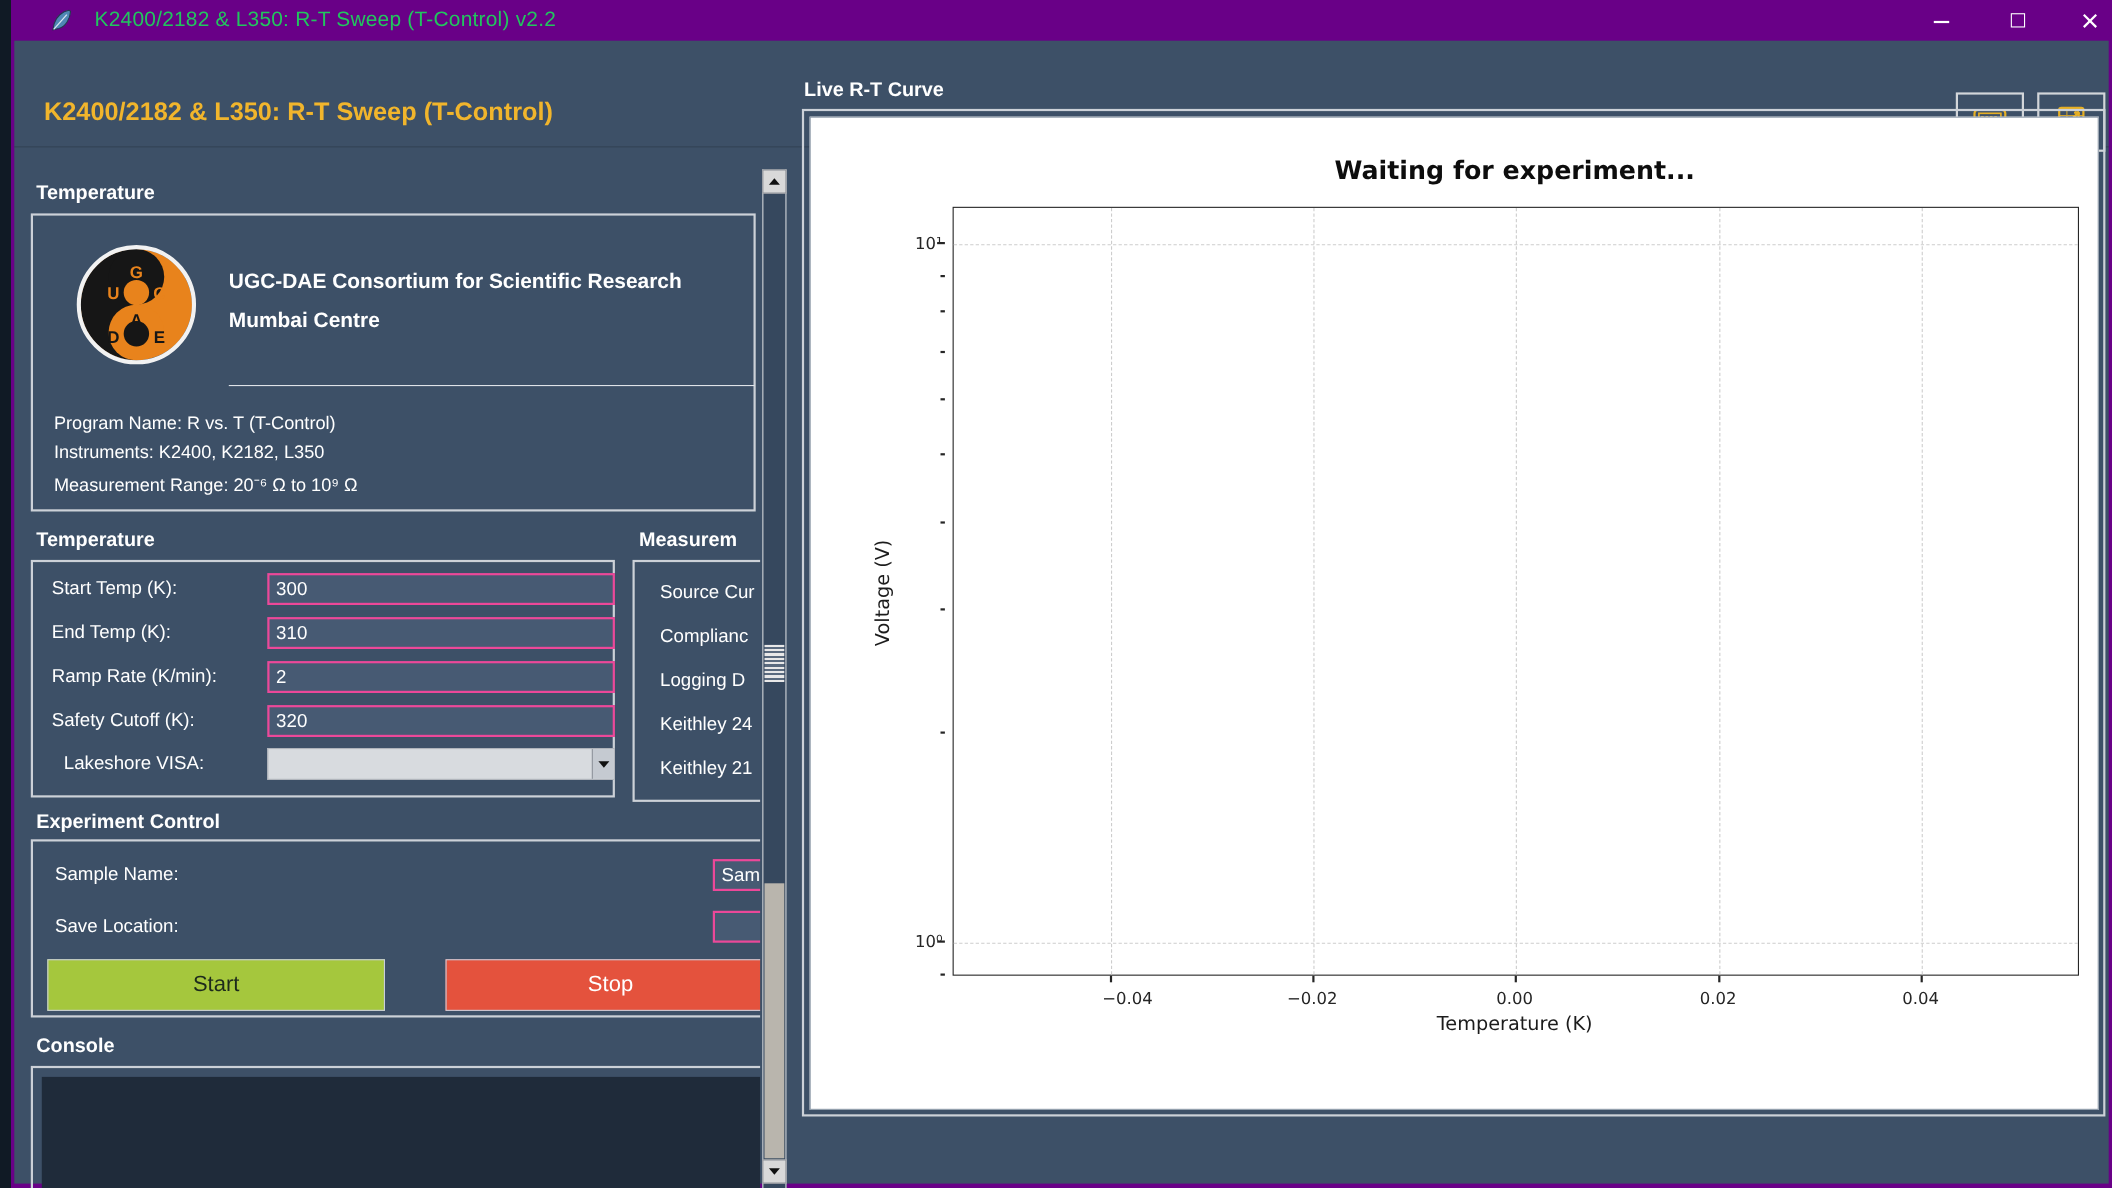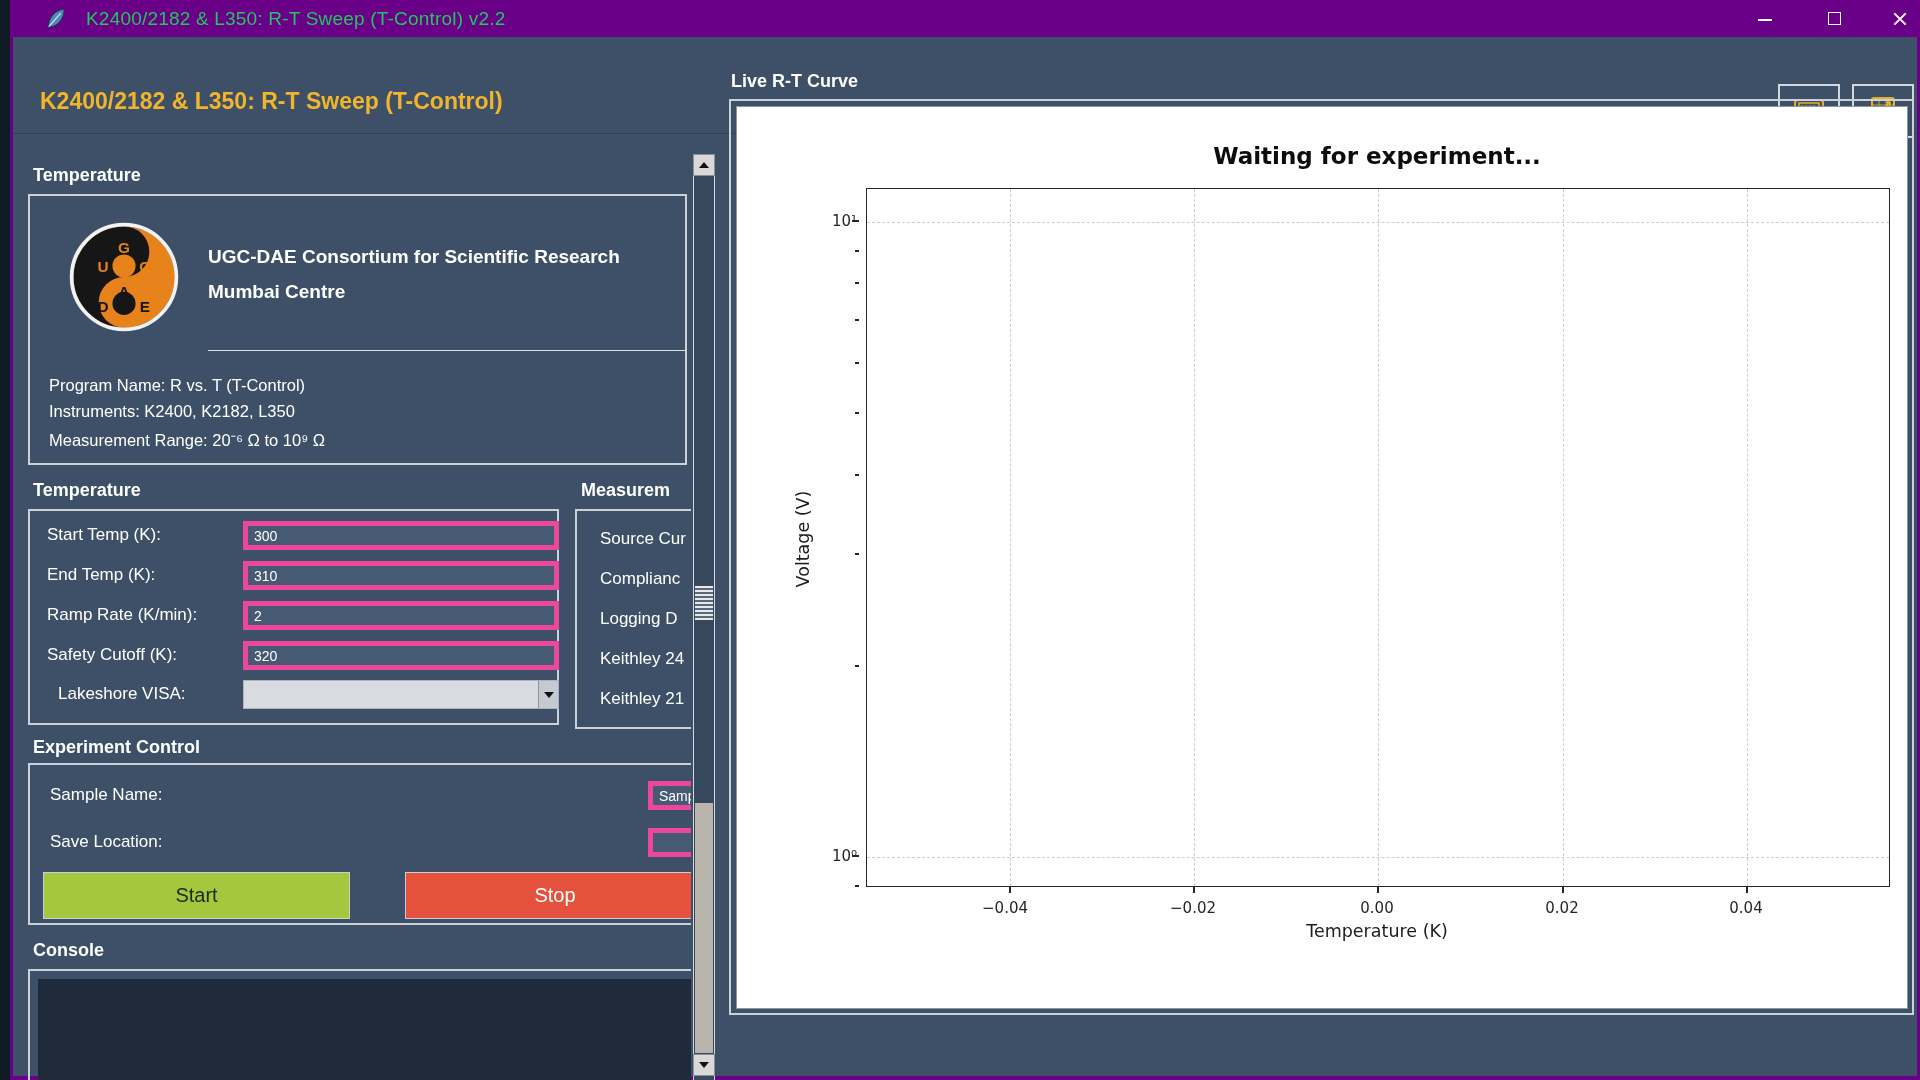--- a/index.html
+++ b/index.html
@@ -22,22 +22,22 @@
   
   .app-title { position:absolute; left:27px; top:51px; font-size:23px; font-weight:bold; color:#f1b52c; }
   .hdr-sep { position:absolute; left:0; top:96px; width:1904px; height:1px; background:rgba(0,0,0,.18); }
   .toolbtn { position:absolute; top:47px; width:62px; height:54px; border:2px solid #d3d6da;
              background:#3d5067; display:flex; align-items:center; justify-content:center; }
 
   
   .sec-lbl { position:absolute; font-size:18px; font-weight:bold; color:#ffffff; }
   .gframe  { position:absolute; border:2px solid #ccd1d8; }
   .txt     { position:absolute; color:#ffffff; font-size:17px; }
-  .entry   { position:absolute; background:#475a73; border:5px solid #ec4899; color:#fff;
-             font-size:14px; padding:0 6px; font-family:"Liberation Sans", sans-serif; outline:none; }
+  .entry   { position:absolute; background:#475a73; border:2px solid #ec4899; color:#fff;
+             font-size:17px; padding:0 6px; font-family:"Liberation Sans", sans-serif; outline:none; }
   .btn     { position:absolute; border:1px solid #c9cedb; font-size:20px; display:flex;
              align-items:center; justify-content:center; cursor:default; }
 
   
   #left-pane { position:absolute; left:3px; top:97px; width:675px; height:982px; overflow:hidden; }
 
   
   .combo { position:absolute; background:#d8dbdf; border:1px solid #aeb3ba; }
   .combo-arrow { position:absolute; right:0; top:0; width:20px; height:100%;
                  background:#c5cad1; border-left:1px solid #8f959d;
@@ -230,21 +230,21 @@
             <div class="hgrid" style="top:668px;"></div>
           </div>
         </div>
 
         <div>
           <div class="xtickmark" style="left:272px;"></div>
           <div class="xtickmark" style="left:456px;"></div>
           <div class="xtickmark" style="left:640px;"></div>
           <div class="xtickmark" style="left:825px;"></div>
           <div class="xtickmark" style="left:1009px;"></div>
-          <div class="xticklbl" style="left:228px;">−0.04</div>
+          <div class="xticklbl" style="left:248px;">−0.04</div>
           <div class="xticklbl" style="left:416px;">−0.02</div>
           <div class="xticklbl" style="left:600px;">0.00</div>
           <div class="xticklbl" style="left:785px;">0.02</div>
           <div class="xticklbl" style="left:969px;">0.04</div>
         </div>
 
         <div>
           <div class="ytickmark" style="left:115px; width:7px; top:113px;"></div>
           <div class="ytickmark" style="left:115px; width:7px; top:748px;"></div>
           <div class="ytickmark" style="left:118px; width:4px; top:143px;"></div>

